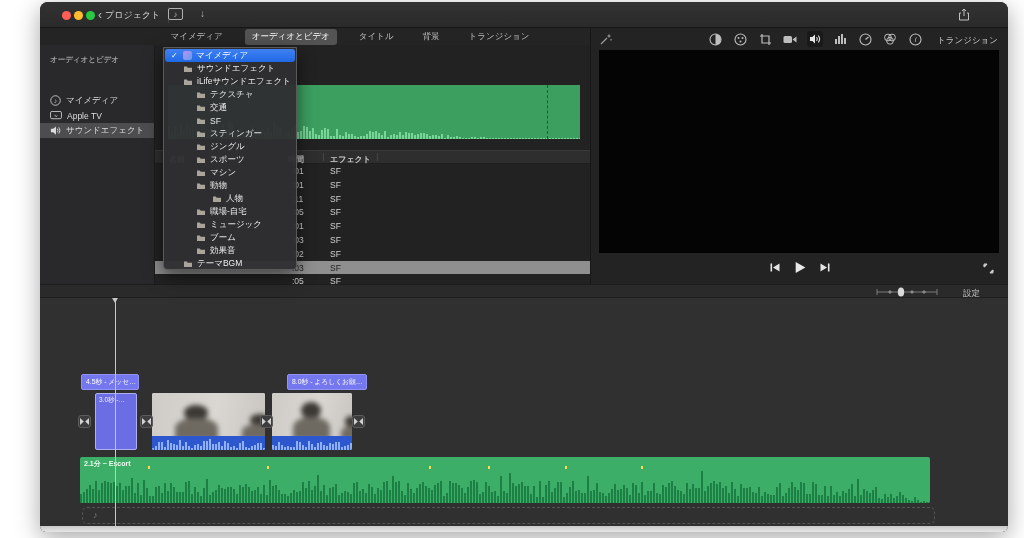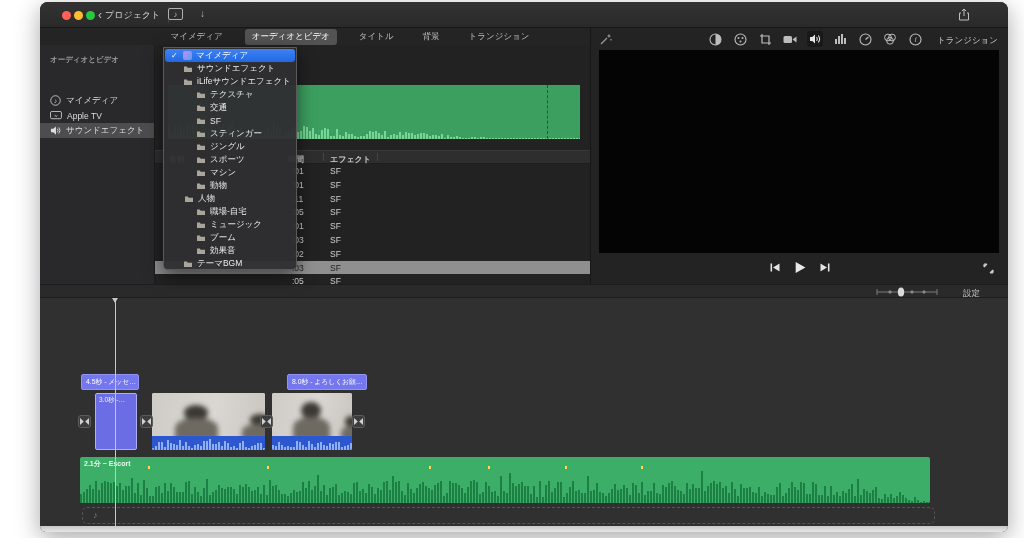--- a/index.html
+++ b/index.html
@@ -451,21 +451,21 @@
           <span>マシン</span>
         </div>
         <div class="dd-item" style="padding-left: 32px;">
           <span>
             <svg width="10" height="8" viewBox="0 0 12 10">
               <path d="M1 2 h3.6 l1 1.5 H11 v5.3 H1z" fill="#a9a59b"></path>
             </svg>
           </span>
           <span>動物</span>
         </div>
-        <div class="dd-item" style="padding-left: 20px;">
+        <div class="dd-item" style="padding-left: 48px;">
           <span>
             <svg width="10" height="8" viewBox="0 0 12 10">
               <path d="M1 2 h3.6 l1 1.5 H11 v5.3 H1z" fill="#a9a59b"></path>
             </svg>
           </span>
           <span>人物</span>
         </div>
         <div class="dd-item" style="padding-left: 32px;">
           <span>
             <svg width="10" height="8" viewBox="0 0 12 10">

